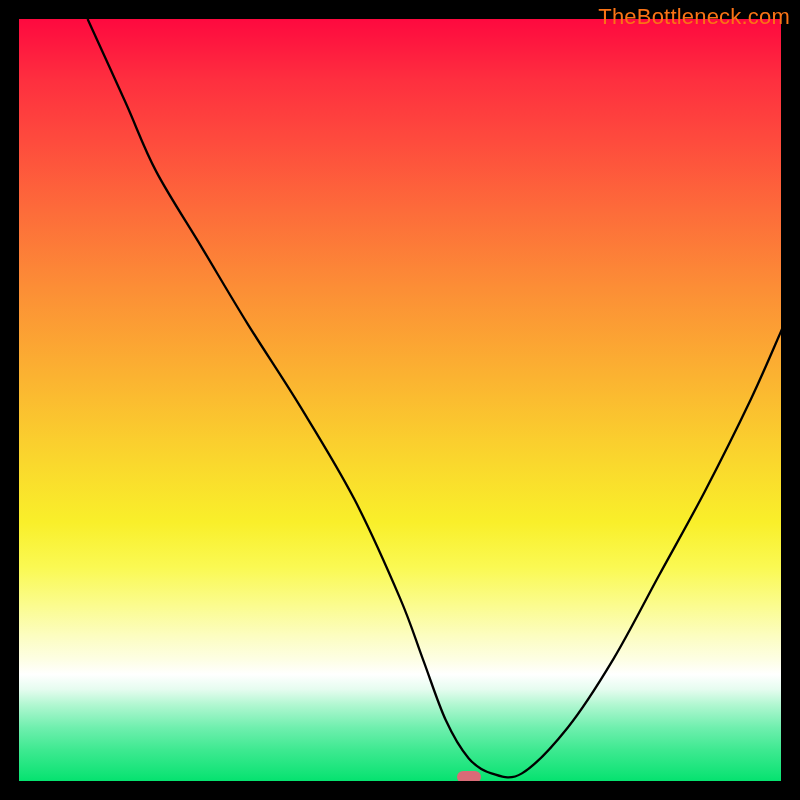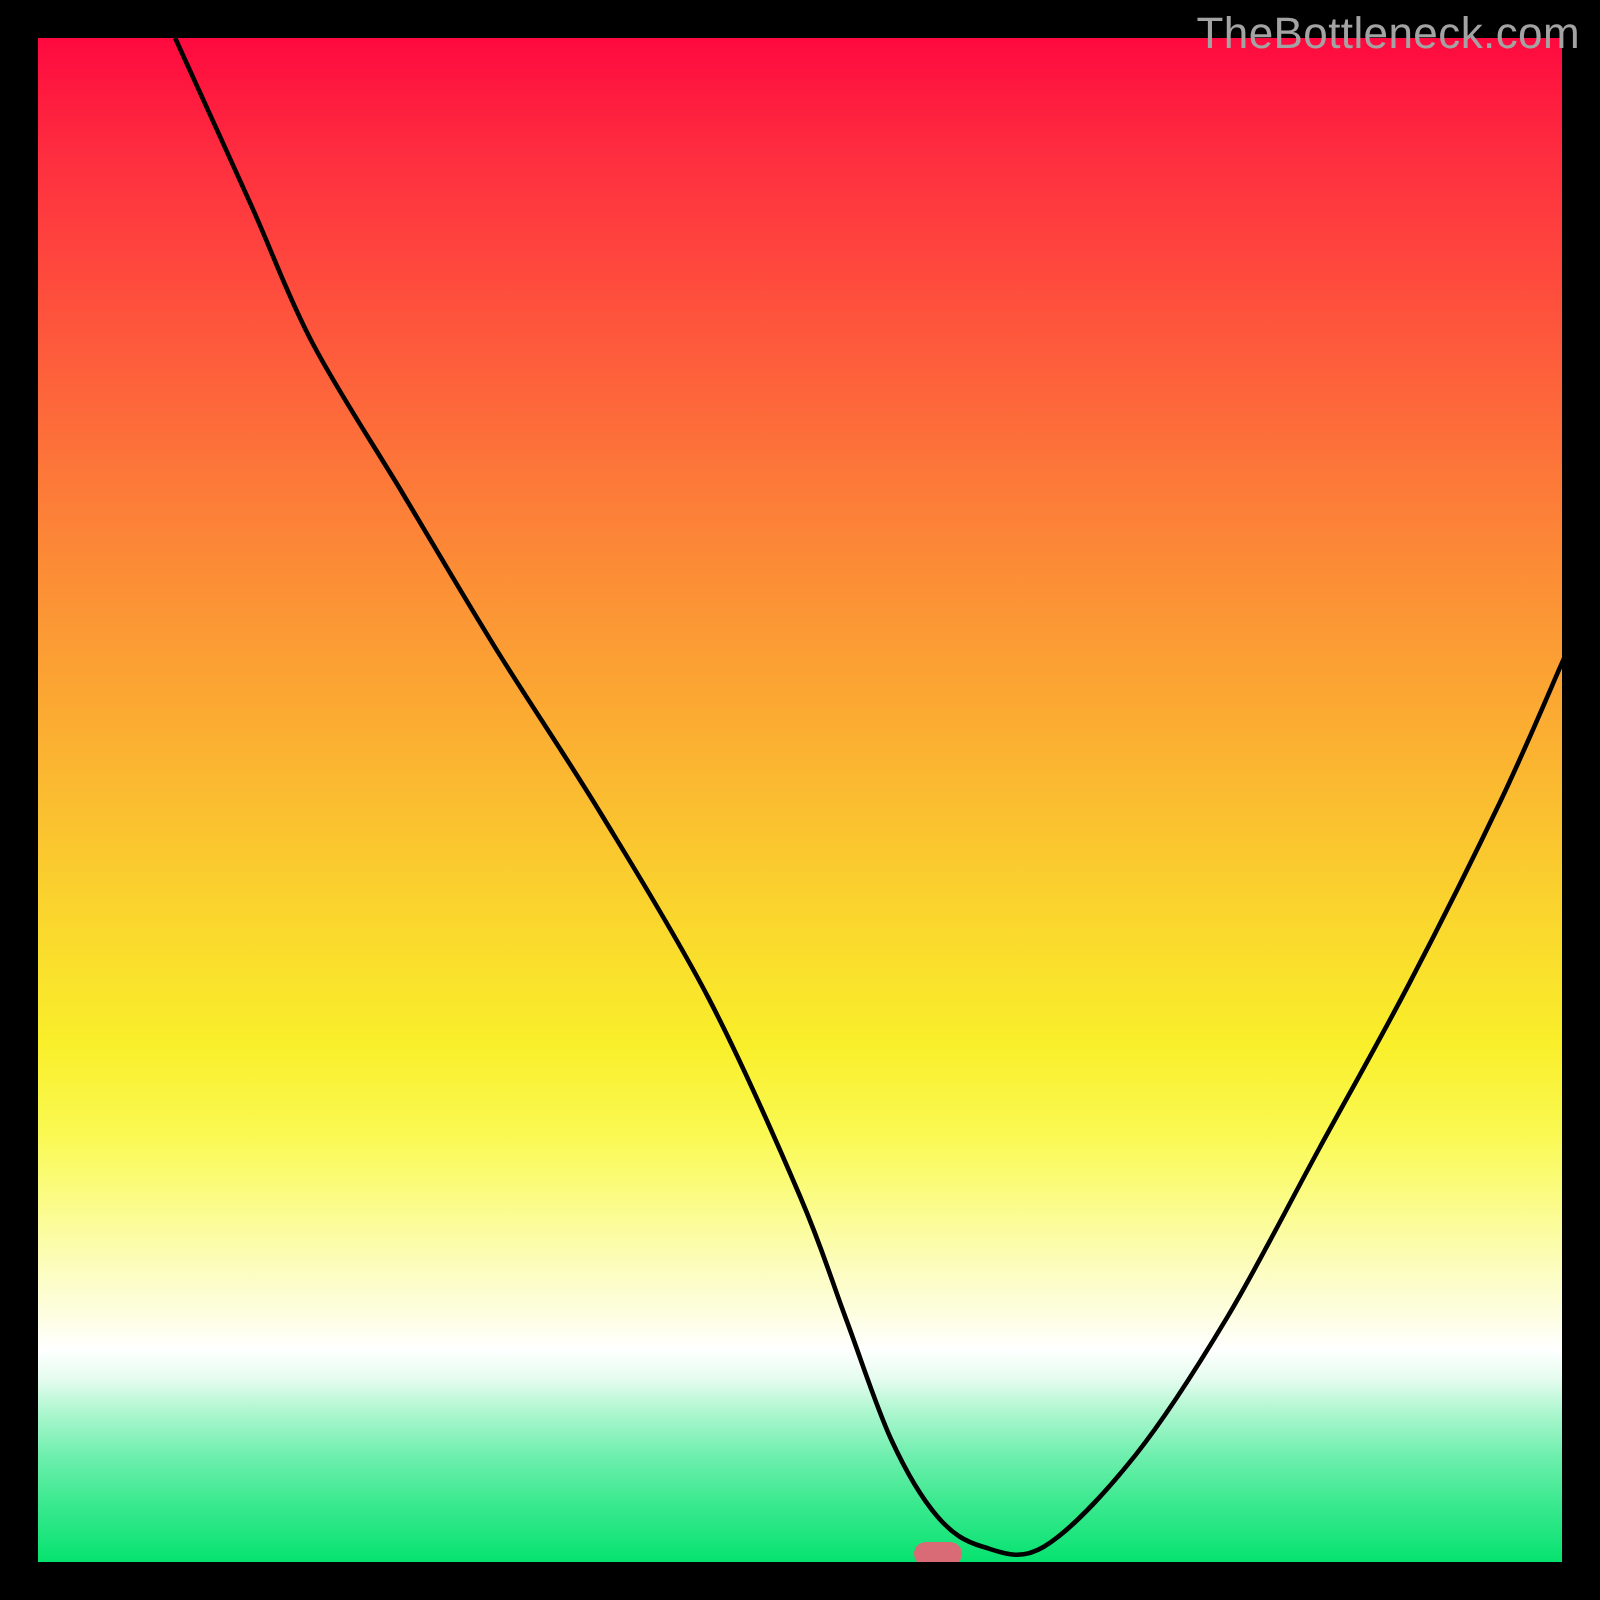--- a/index.html
+++ b/index.html
@@ -14,21 +14,21 @@
   .outer {
     position: relative;
     width: 800px;
     height: 800px;
     background: #000;
   }
   .watermark {
     position: absolute;
     top: 4px;
     right: 10px;
-    color: #a3a3a3;
+    color: #f97316;
     font-size: 22px;
     font-weight: 500;
     letter-spacing: 0.2px;
     z-index: 20;
   }
   .plot {
     position: absolute;
     left: 19px;
     top: 19px;
     width: 762px;

